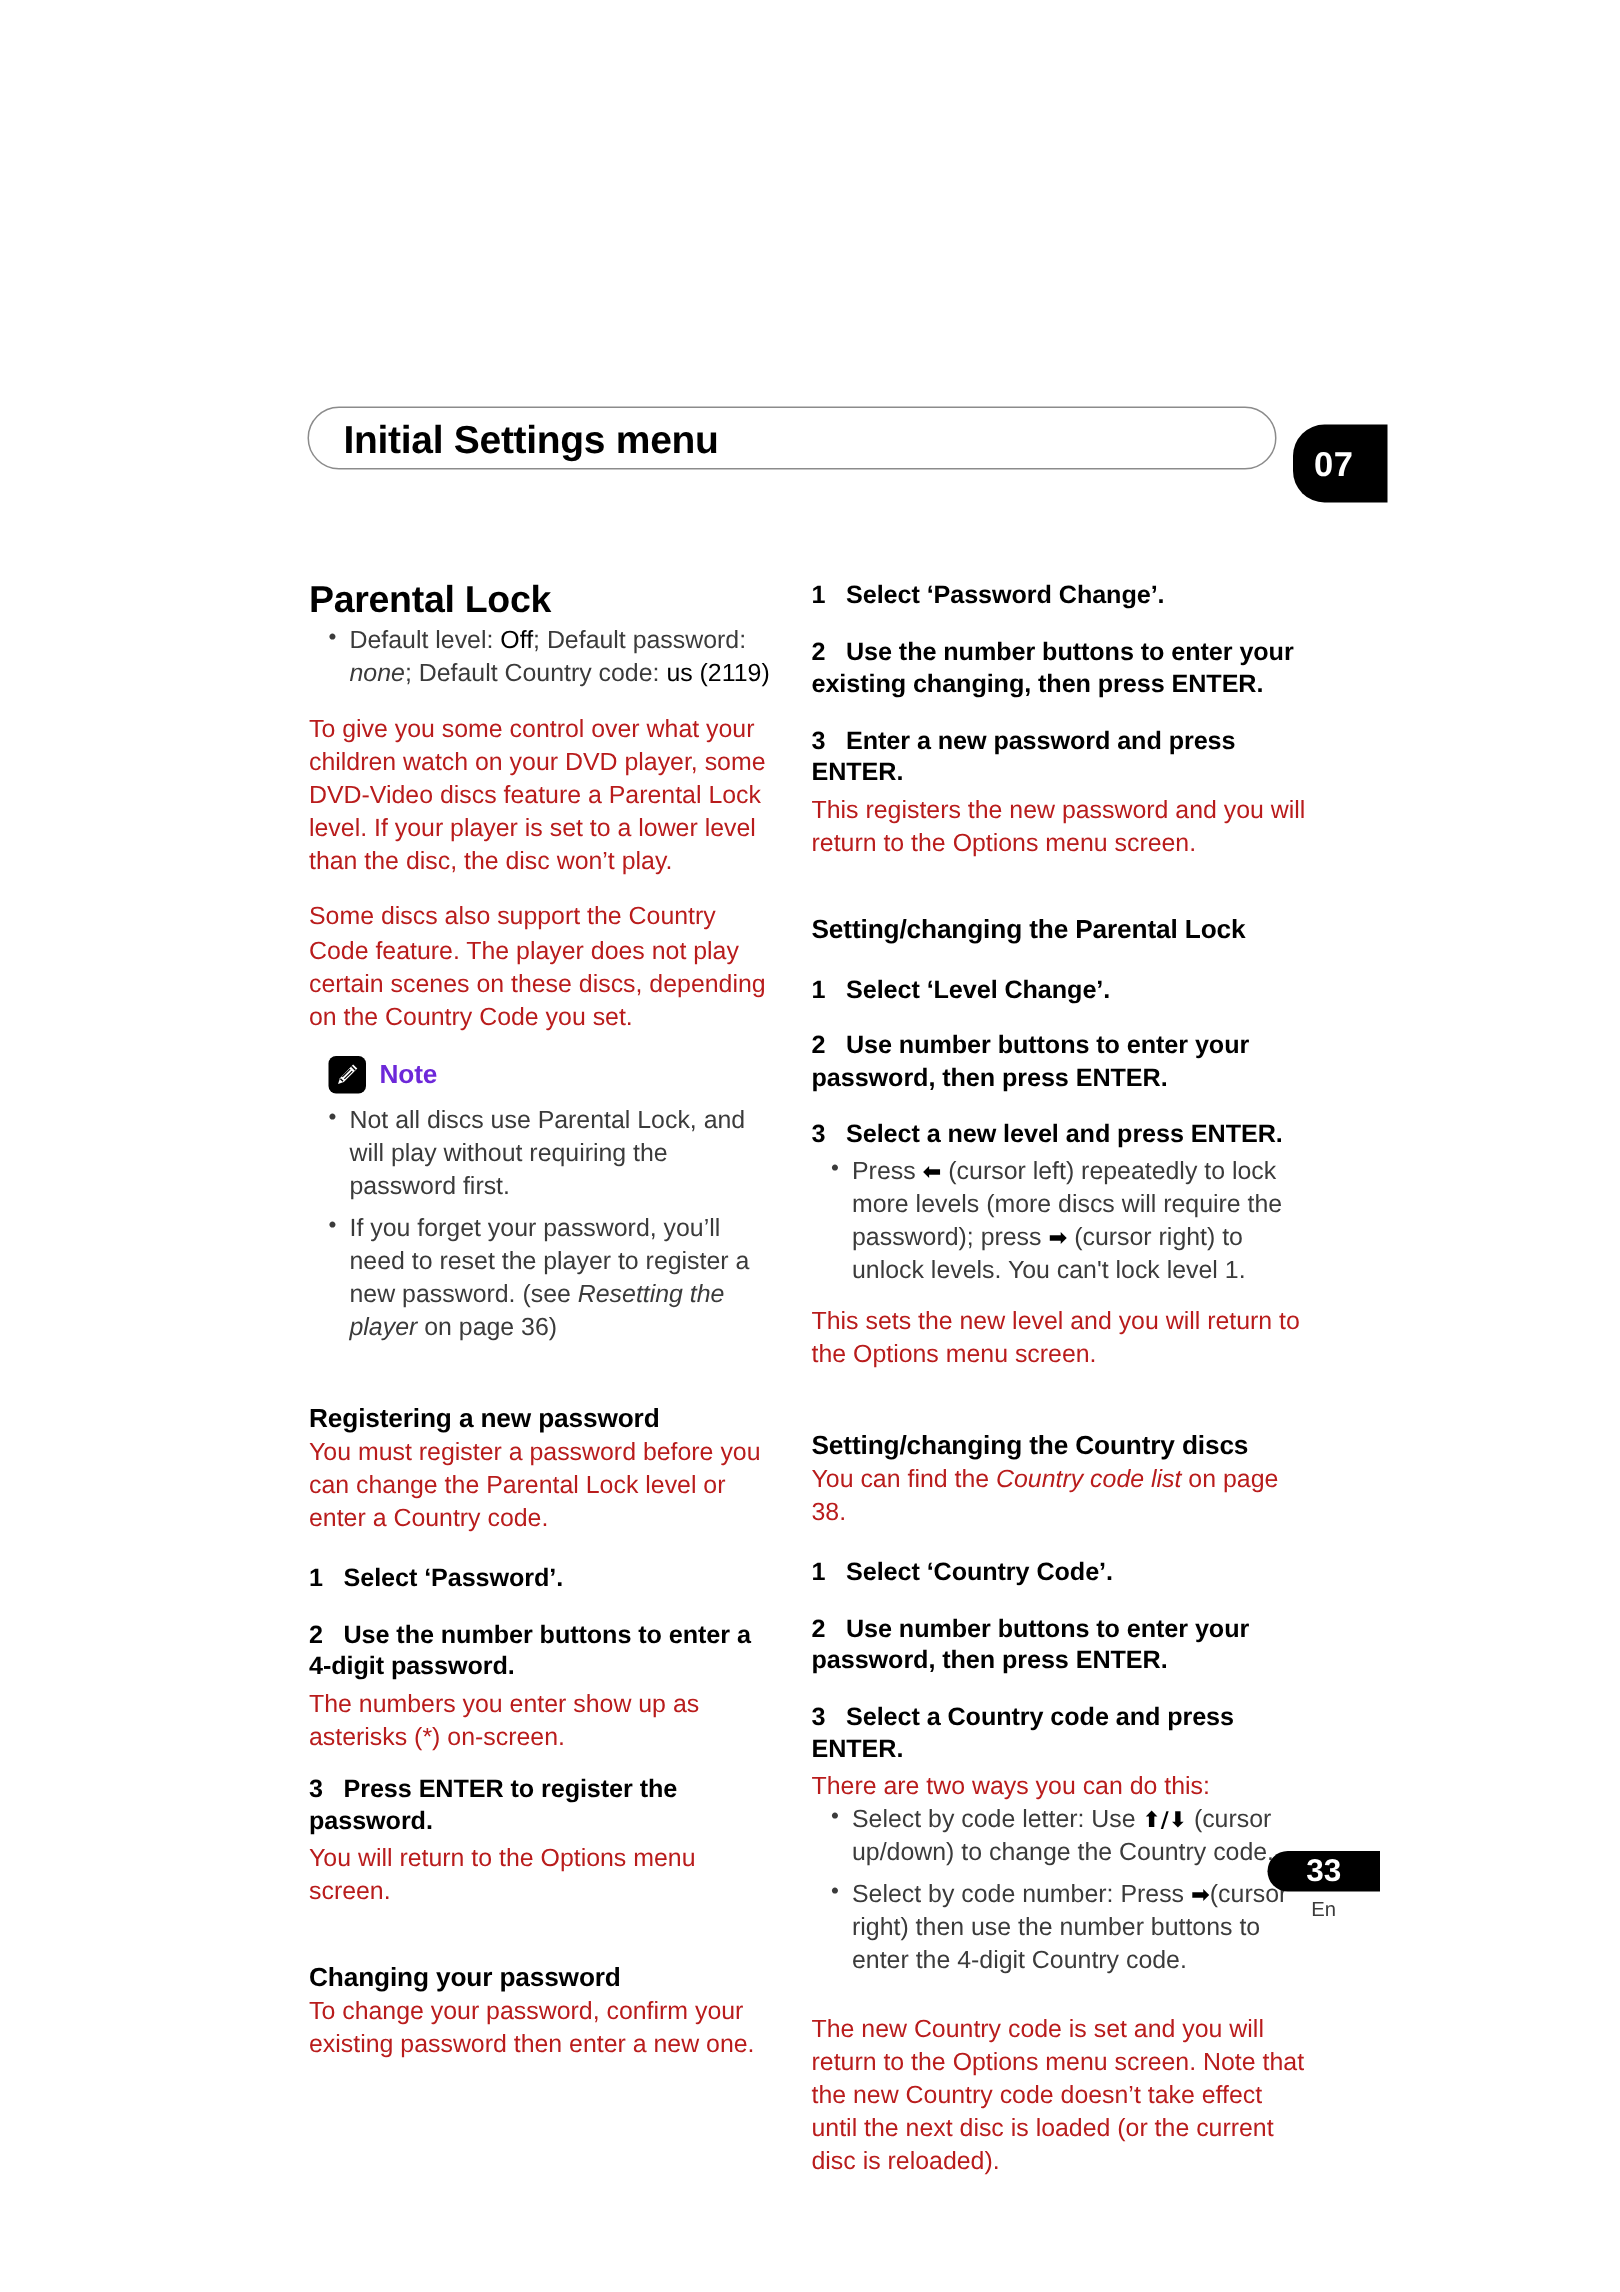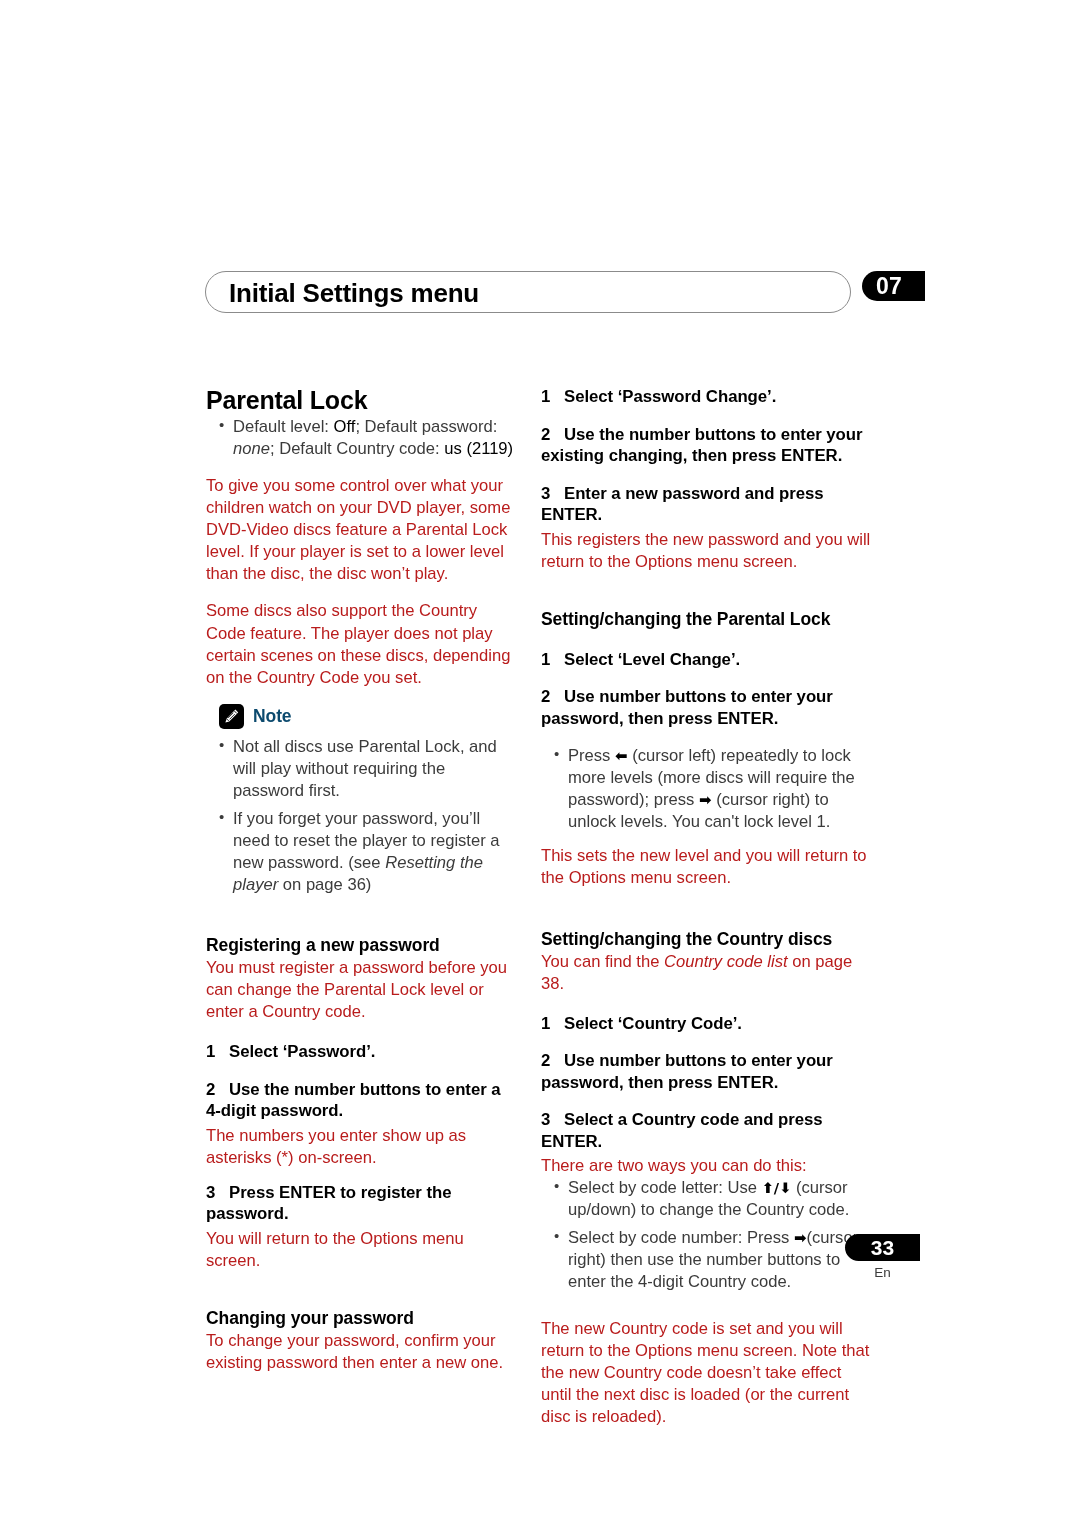--- a/index.html
+++ b/index.html
@@ -48,23 +48,23 @@
     top: 7px;
     font-size: 26px;
     font-weight: bold;
     letter-spacing: -0.2px;
     color: #000000;
     white-space: nowrap;
   }
   .chapter-badge {
     position: absolute;
     left: 657px;
-    top: 0px;
+    top: 12px;
     width: 63px;
-    height: 30px;
+    height: 52px;
     background: #000000;
     border-top-left-radius: 21px;
     border-bottom-left-radius: 21px;
     color: #ffffff;
     font-size: 23px;
     font-weight: bold;
     display: flex;
     align-items: center;
     justify-content: flex-start;
     padding-left: 14px;
@@ -161,21 +161,21 @@
     display: inline-flex;
     align-items: center;
     justify-content: center;
     margin-right: 9px;
     flex: 0 0 auto;
   }
   .note-icon svg { display: block; }
   .note-label {
     font-size: 17.5px;
     font-weight: bold;
-    color: #0c4a6e;
+    color: #6d28d9;
     letter-spacing: -0.1px;
   }
 
   b.bk { color: #000000; font-weight: normal; }
   i.it { font-style: italic; }
   .arrow {
     font-family: "DejaVu Sans", sans-serif;
     font-size: 15px;
     color: #000000;
     font-weight: bold;
@@ -301,20 +301,21 @@
 
     <h3 class="sub">Setting/changing the Parental Lock</h3>
 
     <div class="spacer-18"></div>
     <p class="step"><span class="num">1</span><span>Select ‘Level Change’.</span></p>
 
     <div class="step-gap"></div>
     <p class="step"><span class="num">2</span><span>Use number buttons to enter your password, then press ENTER.</span></p>
 
     <div class="step-gap"></div>
+    <p class="step"><span class="num">3</span><span>Select a new level and press ENTER.</span></p>
 
     <ul class="bullets tight">
       <li><span>Press </span><span class="arrow">⬅</span><span> (cursor left) repeatedly to lock more levels (more discs will require the password); press </span><span class="arrow">➡</span><span> (cursor right) to unlock levels. You can't lock level 1.</span></li>
     </ul>
 
     <div class="spacer-12"></div>
     <p class="body">This sets the new level and you will return to the Options menu screen.</p>
 
     <div class="spacer-24"></div>
 

